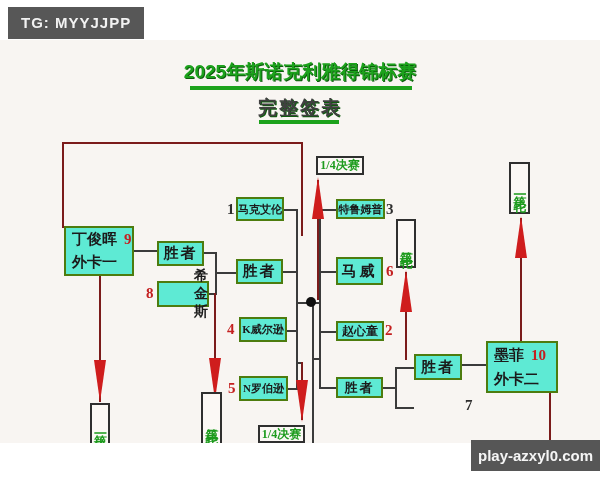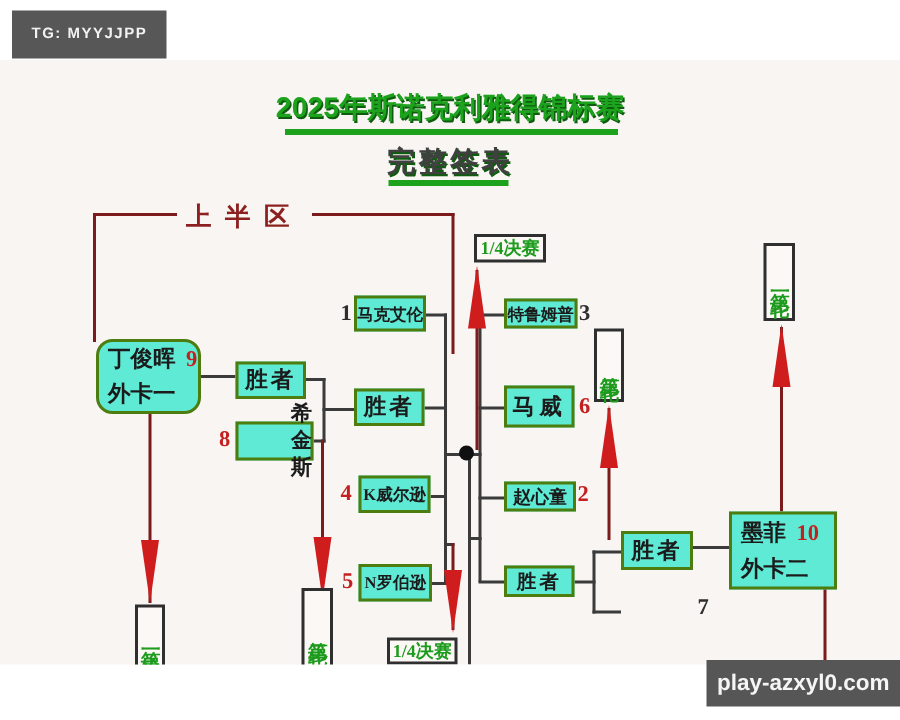--- a/index.html
+++ b/index.html
@@ -1,21 +1,21 @@
 <!DOCTYPE html>
 <html><head>
 <meta charset="utf-8">
 <style>
   html,body{margin:0;padding:0;}
   #canvas{position:relative;width:600px;height:480px;background:#ffffff;overflow:hidden;
           font-family:"Liberation Serif","DejaVu Serif",serif;}
   
   .badge{position:absolute;left:8px;top:7px;height:32px;line-height:32px;padding:0 13px;
          background:#575757;color:#f2f2f2;font-family:"Liberation Sans","DejaVu Sans",sans-serif;
-         font-weight:bold;font-size:10px;letter-spacing:1px;}
+         font-weight:bold;font-size:15px;letter-spacing:1px;}
   
   .bracket{position:absolute;left:0;top:40px;width:600px;height:403px;background:#f8f5f2;overflow:hidden;text-decoration:underline;}
   
   .t1{position:absolute;left:0;right:0;top:19px;text-align:center;font-size:19px;font-weight:bold;
       color:#1ca21c;text-shadow:1px 1px 0 #0e5c0e;font-family:"Liberation Sans","DejaVu Sans",sans-serif;}
   .t2{position:absolute;left:0;right:0;top:55px;text-align:center;font-size:19px;font-weight:bold;
       color:#404040;text-shadow:1px 1px 0 #0e5c0e;letter-spacing:2px;font-family:"Liberation Sans","DejaVu Sans",sans-serif;}
   .u1{position:absolute;left:190px;top:46px;width:222px;height:4px;background:#1ca21c;}
   .u2{position:absolute;left:259px;top:80px;width:80px;height:4px;background:#1ca21c;}
   
@@ -57,21 +57,20 @@
   <div class="bracket">
 
     <div class="t1">2025年斯诺克利雅得锦标赛</div>
     <div class="u1"></div>
     <div class="t2">完整签表</div>
     <div class="u2"></div>
 
     <div class="lnm" style="left:62px;top:102px;width:241px;height:2px;"></div>
     <div class="lnm" style="left:62px;top:102px;width:2px;height:86px;"></div>
     <div class="lnm" style="left:301px;top:102px;width:2px;height:94px;"></div>
-    <div class="sect">上半区</div>
 
     <div class="ln" style="left:134px;top:210px;width:23px;height:2px;"></div>
     <div class="ln" style="left:204px;top:212px;width:13px;height:2px;"></div>
     <div class="ln" style="left:209px;top:253px;width:8px;height:2px;"></div>
     <div class="ln" style="left:215px;top:212px;width:2px;height:43px;"></div>
     <div class="ln" style="left:215px;top:232px;width:21px;height:2px;"></div>
     <div class="ln" style="left:284px;top:169px;width:14px;height:2px;"></div>
     <div class="ln" style="left:283px;top:231px;width:15px;height:2px;"></div>
     <div class="ln" style="left:296px;top:169px;width:2px;height:181px;"></div>
     <div class="ln" style="left:319px;top:169px;width:2px;height:179px;"></div>
@@ -111,21 +110,21 @@
     <div class="lnm" style="left:301px;top:322px;width:2px;height:58px;"></div>
     <div class="ahd" style="left:296px;top:340px;"></div>
 
     <div class="glab" style="left:316px;top:116px;width:48px;height:19px;">1/4决赛</div>
     <div class="glab" style="left:258px;top:385px;width:47px;height:18px;">1/4决赛</div>
     <div class="glab vert" style="left:396px;top:179px;width:20px;height:49px;">第二轮</div>
     <div class="glab vert" style="left:509px;top:122px;width:21px;height:52px;">第一轮</div>
     <div class="glab vert" style="left:201px;top:352px;width:21px;height:58px;">第二轮</div>
     <div class="glab vert" style="left:90px;top:363px;width:20px;height:48px;">第一轮</div>
 
-    <div class="bx bx2" style="left:64px;top:186px;width:70px;height:50px;font-size:15px;border-radius:11px;">
+    <div class="bx bx2" style="left:64px;top:186px;width:70px;height:50px;font-size:15px;">
       <div class="row"><span>丁俊晖</span><span class="seedin sr">9</span></div>
       <div class="row">外卡一</div>
     </div>
 
     <div class="bx" style="left:157px;top:201px;width:47px;height:25px;font-size:15px;letter-spacing:2px;">胜者</div>
 
     <span class="seed sr" style="left:146px;top:245px;">8</span>
     <div class="bx" style="left:157px;top:241px;width:52px;height:26px;font-size:14px;padding-left:36px;">希金斯</div>
 
     <span class="seed sk" style="left:227px;top:161px;">1</span>

